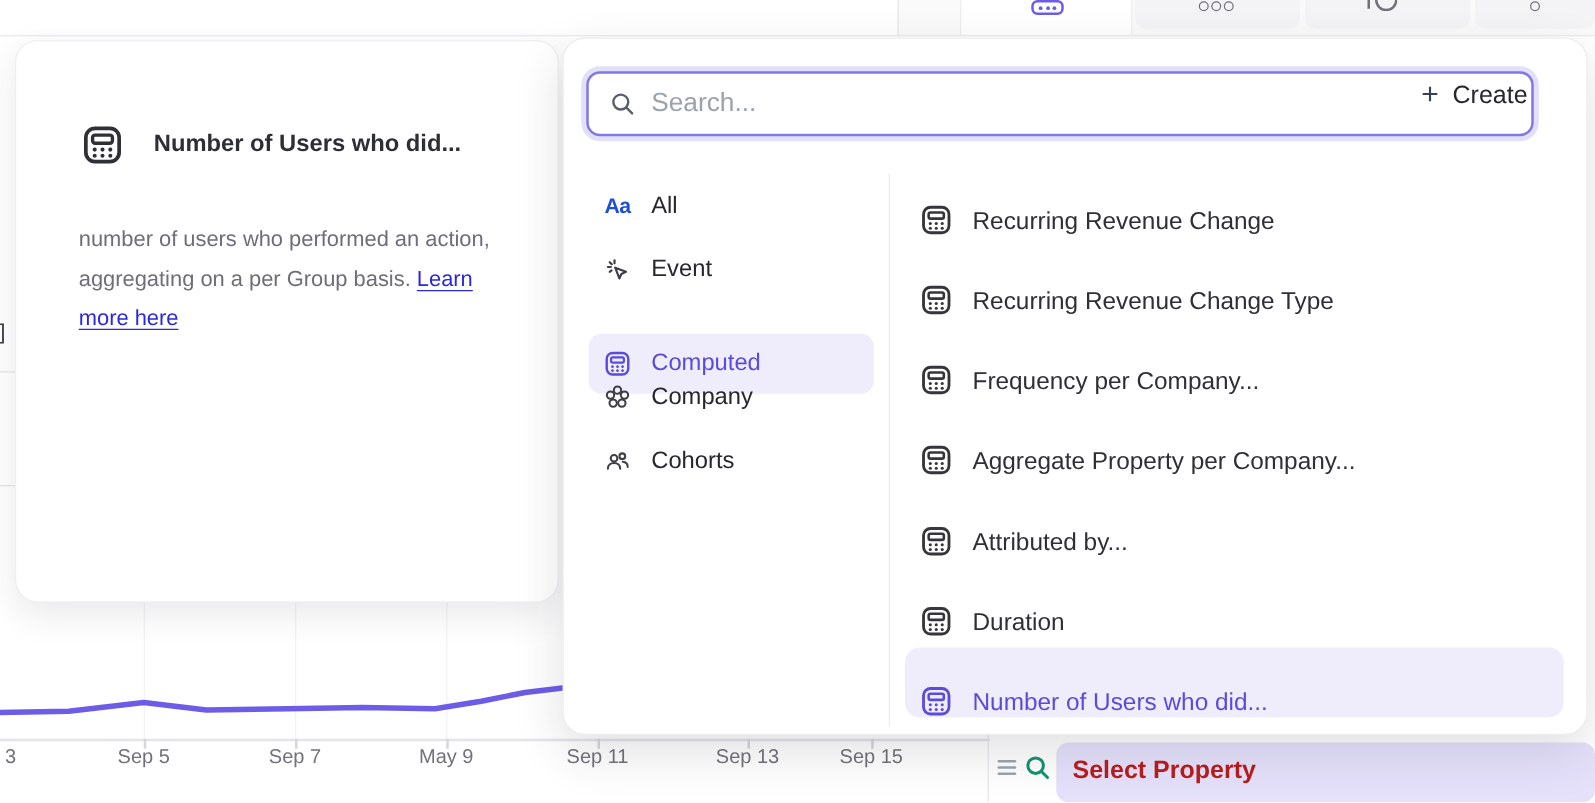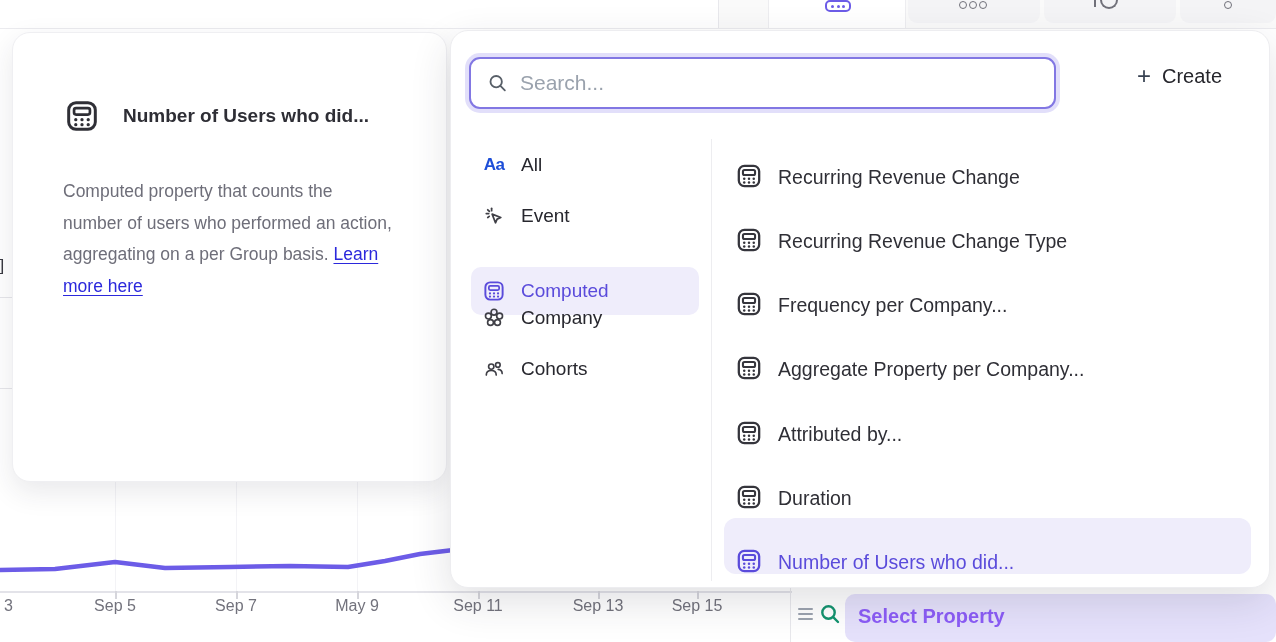--- a/index.html
+++ b/index.html
@@ -22,21 +22,21 @@
 
   
   .gridline { top:468px; width:1px; height:123px; background:#f3f3f6; }
   #axis-line { left:0; top:591px; width:792px; height:1.5px; background:#e3e3e9; }
   .tick { top:591px; width:1.5px; height:8px; background:#d6d6dc; }
   .x-label { top:597px; width:80px; text-align:center; font-size:16px; color:#72727c; }
 
   
   #sp-border { left:790px; top:588px; width:1px; height:54px; background:#e8e8ec; }
   #sp-pill { position:absolute; left:845px; top:594px; width:431px; height:48px; background:#e5e1fb; border-radius:10px; }
-  #sp-label { position:absolute; left:858px; top:605px; font-size:20px; font-weight:600; color:#8b5cf6; }
+  #sp-label { position:absolute; left:858px; top:605px; font-size:20px; font-weight:600; color:#b91c1c; }
   #sp-burger { position:absolute; left:798px; top:608px; width:15px; height:13px; }
   #sp-burger span { display:block; height:2px; background:#9ca3af; border-radius:1px; margin-bottom:3px; }
 
   
   #tooltip-card {
     left:12px; top:32px; width:435px; height:450px; background:#fff;
     border:1px solid #efeff2; border-radius:18px;
     box-shadow:0 10px 28px rgba(40,40,60,.10);
   }
   #tt-icon { position:absolute; left:52px; top:66px; }
@@ -44,21 +44,21 @@
   #tt-desc { position:absolute; left:50px; top:143px; font-size:17.5px; line-height:31.5px; color:#6e6e79; white-space:nowrap; }
   #tt-desc a { color:#2b28dc; text-decoration:underline; text-underline-offset:3px; cursor:pointer; }
 
   
   #picker {
     left:450px; top:30px; width:820px; height:558px; background:#fff;
     border:1px solid #ededf0; border-radius:18px;
     box-shadow:0 14px 40px rgba(40,40,60,.14);
   }
   #search-box {
-    position:absolute; left:18px; top:26px; width:587px; height:52px;
+    position:absolute; left:18px; top:26px; width:758px; height:52px;
     border:2px solid #8277e3; border-radius:11px; background:#fff;
     box-shadow:0 0 0 4px rgba(124,108,230,.22);
     display:flex; align-items:center; padding-left:16px;
   }
   #search-input { border:none; outline:none; font-size:21px; color:#3a3a41; margin-left:12px; width:560px; font-family:"Liberation Sans",sans-serif; }
   #search-input::placeholder { color:#9aa2ad; }
   #create-btn { position:absolute; left:686px; top:33px; display:flex; align-items:center; gap:11px; cursor:pointer; }
   #create-plus { font-size:24px; color:#374151; line-height:1; }
   #create-label { font-size:20px; font-weight:500; color:#26262c;text-align:right; }
 
@@ -159,21 +159,20 @@
       <rect x="6.4" y="6.4" width="11.2" height="4.6" rx="1.4" fill="none" stroke="#2f2f36" stroke-width="1.9"></rect>
       <circle cx="7.6" cy="14.6" r="1.15" fill="#2f2f36"></circle>
         <circle cx="12" cy="14.6" r="1.15" fill="#2f2f36"></circle>
         <circle cx="16.4" cy="14.6" r="1.15" fill="#2f2f36"></circle>
       <circle cx="7.6" cy="18.1" r="1.15" fill="#2f2f36"></circle>
         <circle cx="12" cy="18.1" r="1.15" fill="#2f2f36"></circle>
         <circle cx="16.4" cy="18.1" r="1.15" fill="#2f2f36"></circle>
     </svg>
     <div id="tt-title">Number of Users who did...</div>
     <div id="tt-desc">
-      <div>Computed property that counts the</div>
       <div>number of users who performed an action,</div>
       <div><span>aggregating on a per Group basis. </span><a>Learn</a></div>
       <div><a>more here</a></div>
     </div>
   </div>
 
   <div class="abs" id="picker">
 
     <div id="search-box">
       <svg width="22" height="22" viewBox="0 0 24 24">

